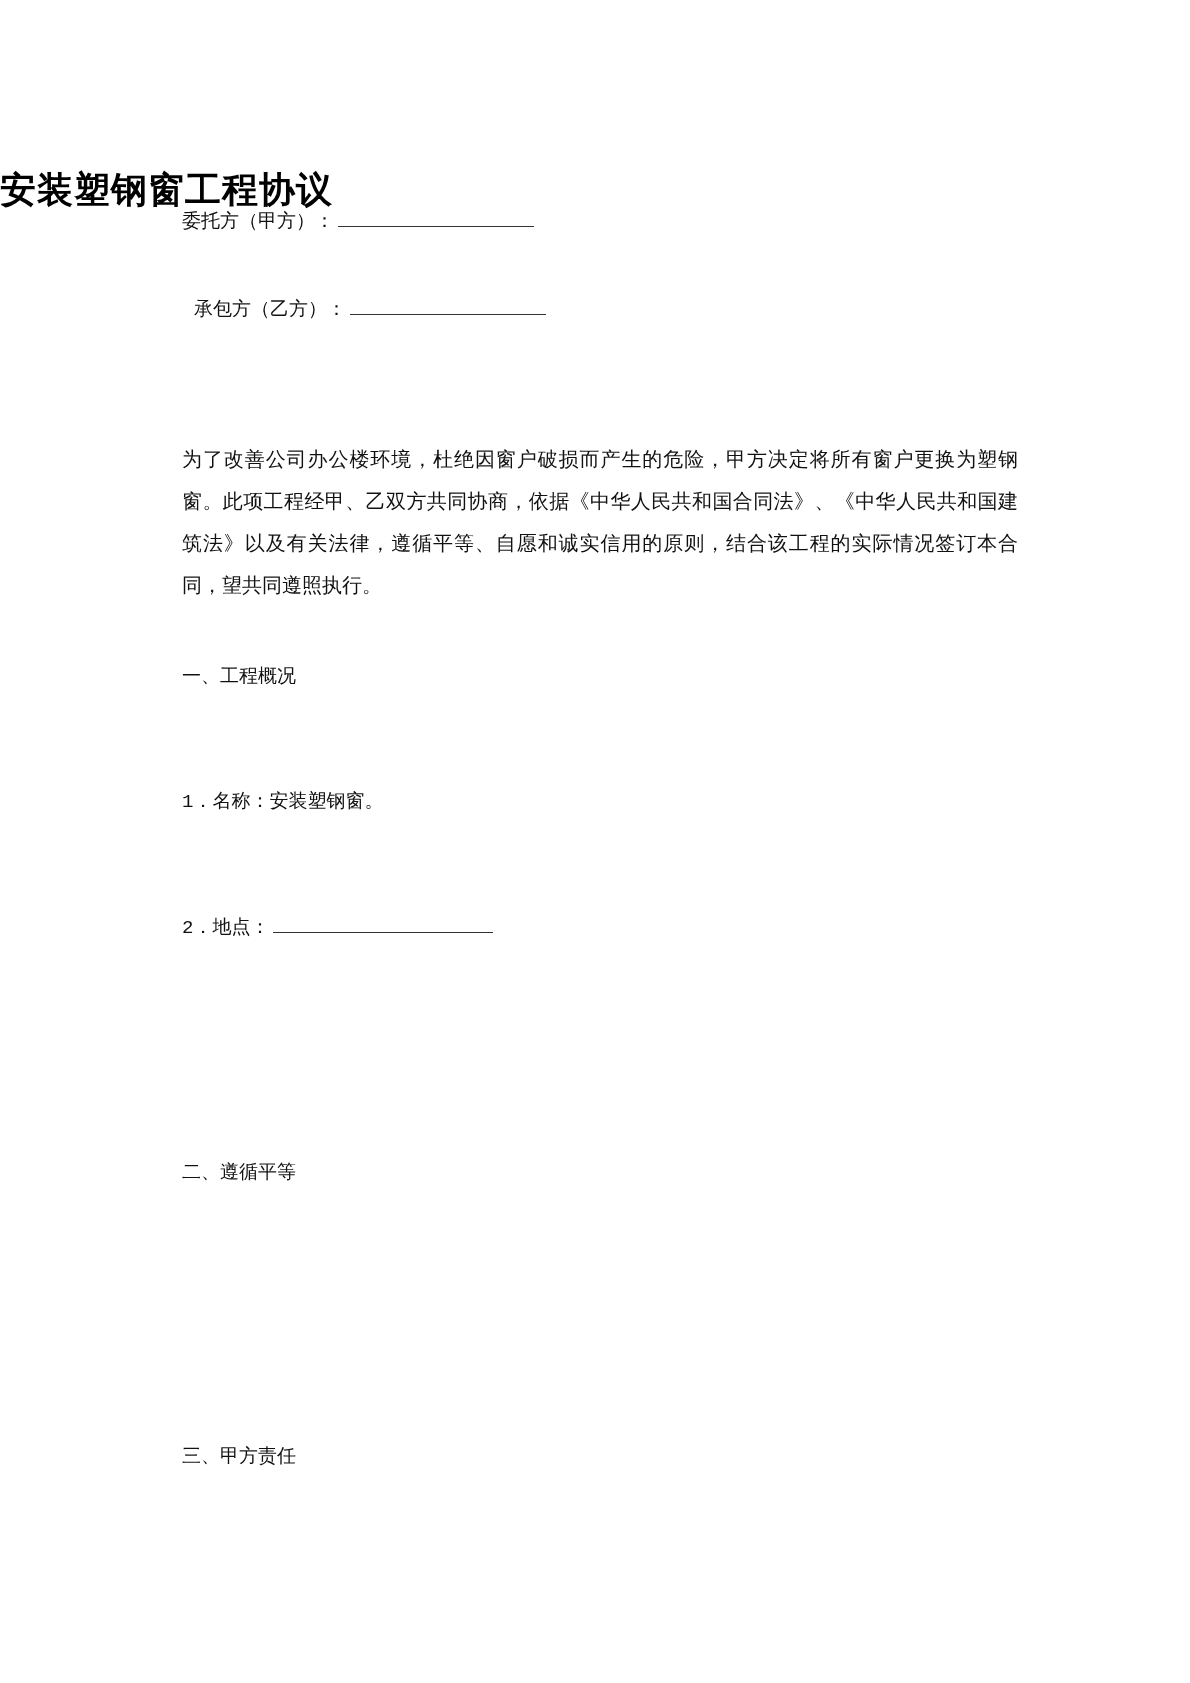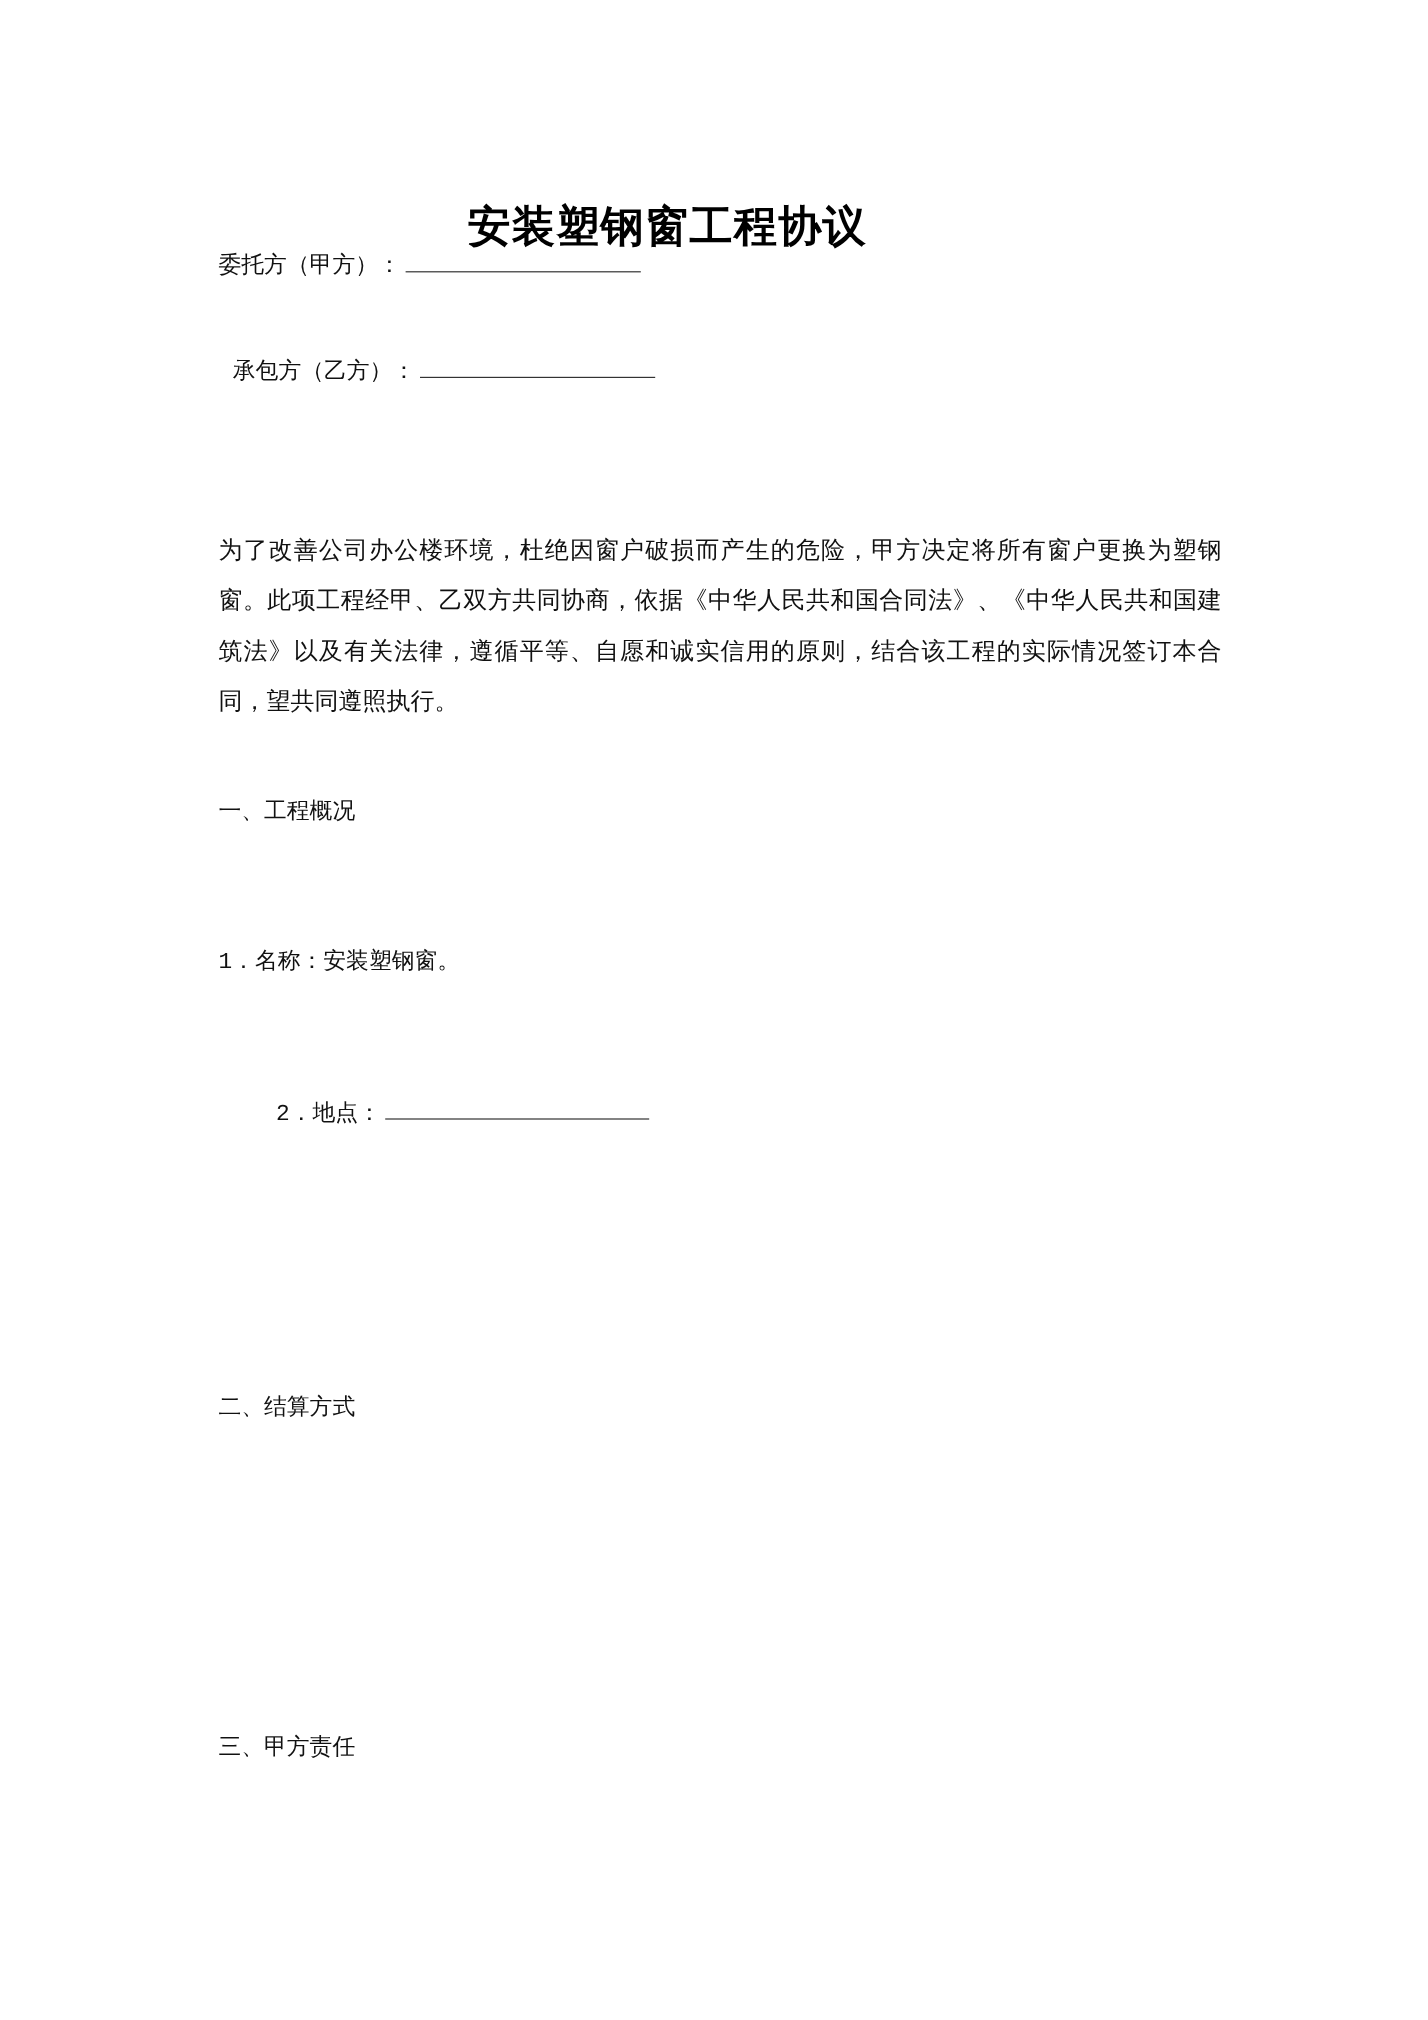--- a/index.html
+++ b/index.html
@@ -20,21 +20,20 @@
       left: 0; top: 0;
       width: 1190px;
       height: 1683px;
       background: #ffffff;
     }
     .title {
       position: absolute;
       top: 165px;
       left: 0;
       width: 1112px;
-      text-align: center;
       font-size: 36px;
       font-weight: bold;
       letter-spacing: 1px;
       color: #000000;
       line-height: 48px;
     }
     .line {
       position: absolute;
       left: 182px;
       font-size: 19px;
@@ -78,23 +77,23 @@
   </div>
 
   <div class="para" style="top:438px;">为了改善公司办公楼环境，杜绝因窗户破损而产生的危险，甲方决定将所有窗户更换为塑钢窗。此项工程经甲、乙双方共同协商，依据《中华人民共和国合同法》、《中华人民共和国建筑法》以及有关法律，遵循平等、自愿和诚实信用的原则，结合该工程的实际情况签订本合同，望共同遵照执行。</div>
 
   <div class="line" style="top:663px;">一、工程概况</div>
 
   <div class="line" style="top:788px;">
     <span>1．名称：</span><span>安装塑钢窗。</span>
   </div>
 
-  <div class="line" style="top:912px;margin-left:48px;">
+  <div class="line" style="top:912px;">
     <span>2．地点：</span><span class="blank w-place"></span>
   </div>
 
 
-  <div class="line" style="top:1159px;">二、结算方式</div>
+  <div class="line" style="top:1159px;">二、遵循平等</div>
 
 
   <div class="line" style="top:1443px;">三、甲方责任</div>
 
 </div>
 
 </body></html>

